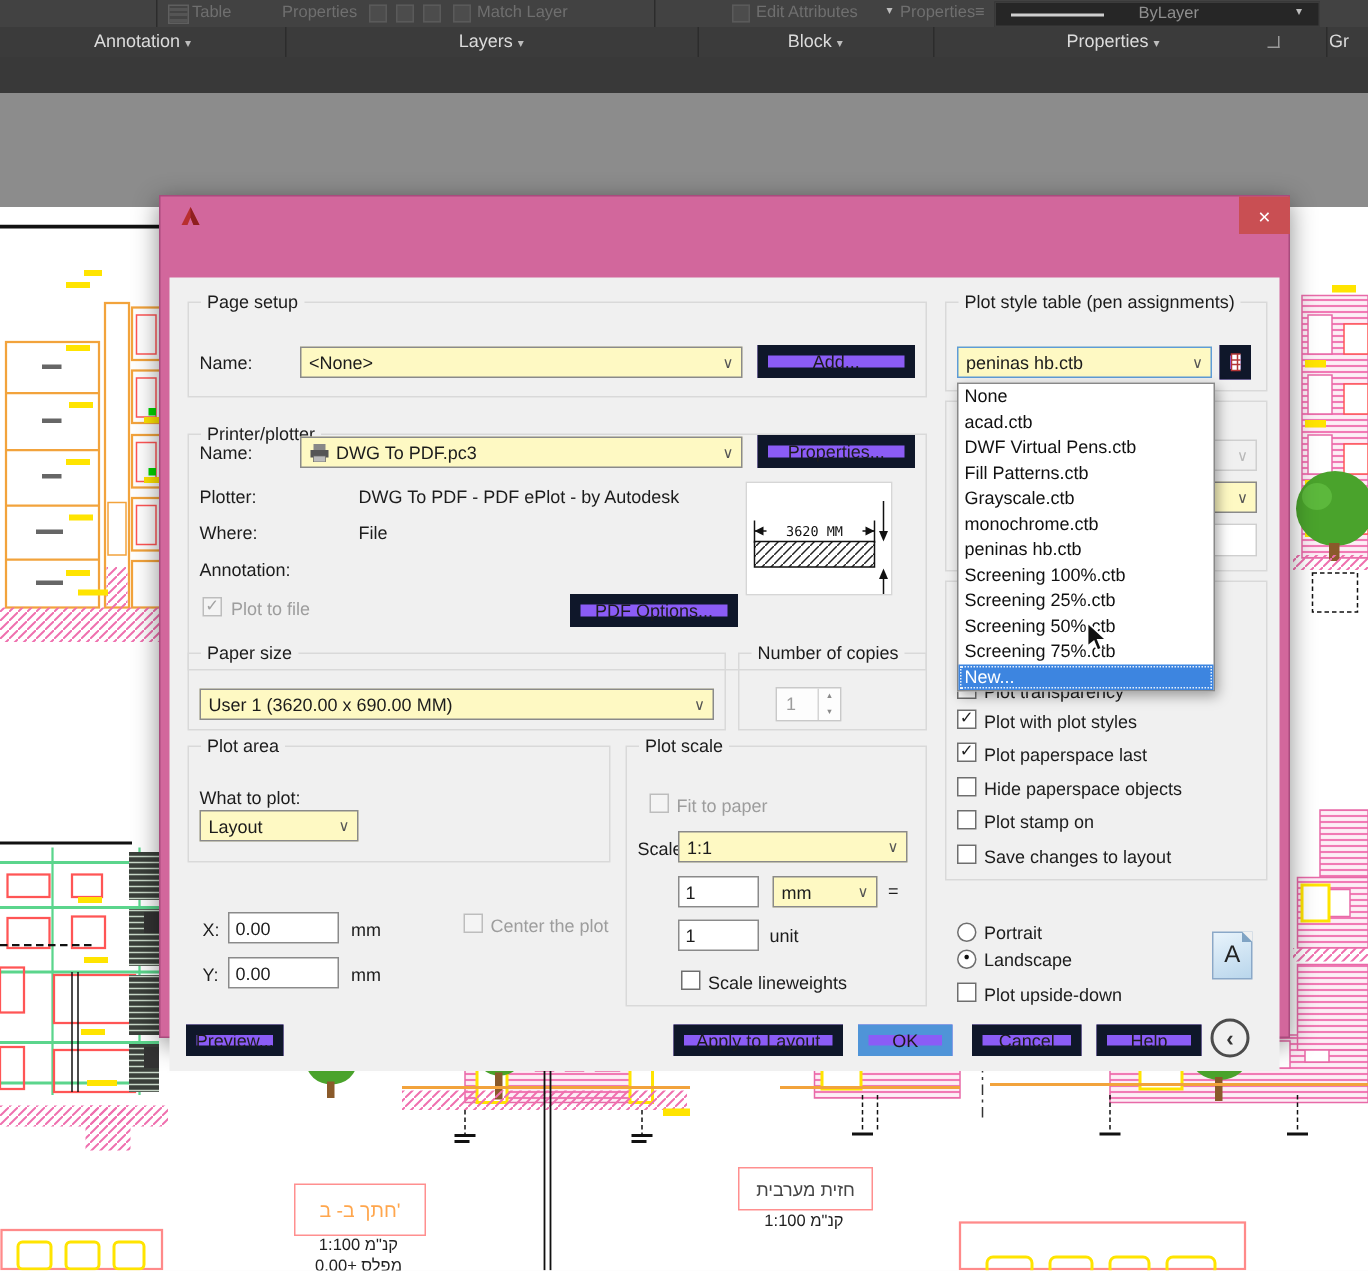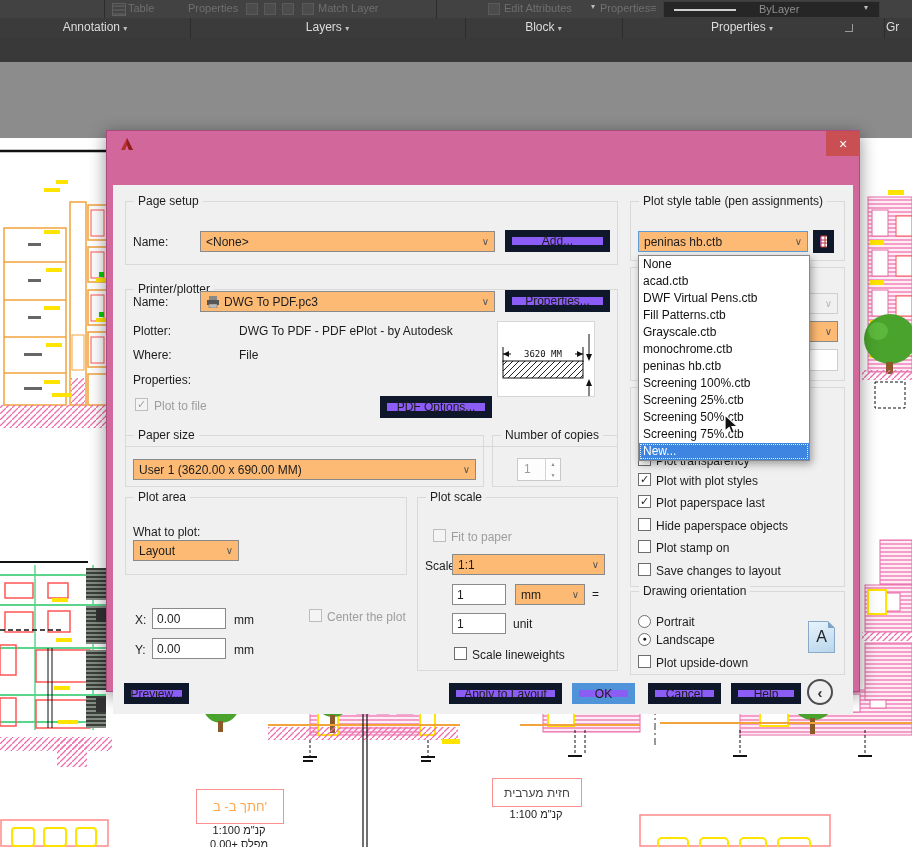--- a/index.html
+++ b/index.html
@@ -31,21 +31,21 @@
     border:1px solid #a84b7d;box-sizing:border-box;box-shadow:0 4px 16px rgba(0,0,0,.45);z-index:10;}
   .titlebar{position:absolute;left:0;top:0;width:100%;height:26px;}
   .title{position:absolute;left:0;top:4px;width:100%;text-align:center;font-size:13px;color:#1d1d1d;}
   .closebtn{position:absolute;left:719px;top:0;width:34px;height:25px;background:#c94f53;color:#fff;
     font-size:14px;display:flex;align-items:center;justify-content:center;}
   .client{position:absolute;left:6px;top:26px;width:740px;height:529px;background:#f0f0f0;margin-top:28px;}
   .grp{position:absolute;border:1px solid #d9d9d9;box-sizing:border-box;}
   .gt{position:absolute;top:-8px;left:8px;background:#f0f0f0;padding:0 4px;font-size:12px;color:#1c1c1c;white-space:nowrap;}
   .lbl{position:absolute;font-size:12px;color:#1c1c1c;white-space:nowrap;}
   .lbl.dis{color:#9d9d9d;}
-  .combo{position:absolute;background:#fdba74;border:1px solid #8a8a8a;box-sizing:border-box;height:21px;
+  .combo{position:absolute;background:#fef9c3;border:1px solid #8a8a8a;box-sizing:border-box;height:21px;
     display:flex;align-items:center;font-size:12px;color:#1c1c1c;padding:0 5px;}
   .combo .cv{margin-left:auto;font-size:10px;color:#555;padding-left:4px;}
   .combo.focus{border-color:#5e9cd8;}
   .combo.dis{background:#f0f0f0;border-color:#cfcfcf;color:#a2a2a2;}
   .combo.dis .cv{color:#b8b8b8;}
   .btn{position:absolute;background:#8b5cf6;border:7px solid #0f172a;box-sizing:border-box;font-size:12px;
     color:#1c1c1c;display:flex;align-items:center;justify-content:center;}
   .btn.def{border-color:#4f94d8;}
   .tbox{position:absolute;background:#fff;border:1px solid #8a8a8a;box-sizing:border-box;font-size:12px;
     color:#1c1c1c;padding:0 4px;font-family:"Liberation Sans",sans-serif;}
@@ -385,21 +385,21 @@
           <rect x="3" y="8" width="8" height="4" fill="#bbb" stroke="#666" stroke-width="0.5"></rect>
         </svg>
         <span>DWG To PDF.pc3</span>
         <span class="cv">∨</span>
       </div>
       <div class="btn" style="left:392px;top:105px;width:105px;height:22px">Properties...</div>
       <div class="lbl" style="left:20px;top:139px">Plotter:</div>
       <div class="lbl" style="left:126px;top:139px">DWG To PDF - PDF ePlot - by Autodesk</div>
       <div class="lbl" style="left:20px;top:163px">Where:</div>
       <div class="lbl" style="left:126px;top:163px">File</div>
-      <div class="lbl" style="left:20px;top:188px">Properties:</div>
+      <div class="lbl" style="left:20px;top:188px">Annotation:</div>
       <div class="chk dis" style="left:22px;top:213px">
         <span>✓</span>
       </div>
       <div class="lbl dis" style="left:41px;top:214px">Plot to file</div>
       <div class="btn" style="left:267px;top:211px;width:112px;height:22px">PDF Options...</div>
 
       <div class="abs" style="left:384px;top:136px;width:98px;height:76px;background:#fff;border:1px solid #d6d6d6;box-sizing:border-box">
         <svg width="96" height="74" viewBox="0 0 96 74">
           <defs>
             <pattern id="bh" width="6" height="6" patternUnits="userSpaceOnUse">
@@ -524,23 +524,20 @@
       <div class="lbl" style="left:543px;top:334px">Hide paperspace objects</div>
       <div class="chk" style="left:525px;top:355px">
         <span></span>
       </div>
       <div class="lbl" style="left:543px;top:356px">Plot stamp on</div>
       <div class="chk" style="left:525px;top:378px">
         <span></span>
       </div>
       <div class="lbl" style="left:543px;top:379px">Save changes to layout</div>
 
-      <div class="grp" style="left:517px;top:406px;width:215px;height:84px">
-        <span class="gt">Drawing orientation</span>
-      </div>
       <div class="radio" style="left:525px;top:430px">
         <span></span>
       </div>
       <div class="lbl" style="left:543px;top:430px">Portrait</div>
       <div class="radio" style="left:525px;top:448px">
         <span>●</span>
       </div>
       <div class="lbl" style="left:543px;top:448px">Landscape</div>
       <div class="chk" style="left:525px;top:470px"></div>
       <div class="lbl" style="left:543px;top:471px">Plot upside-down</div>

